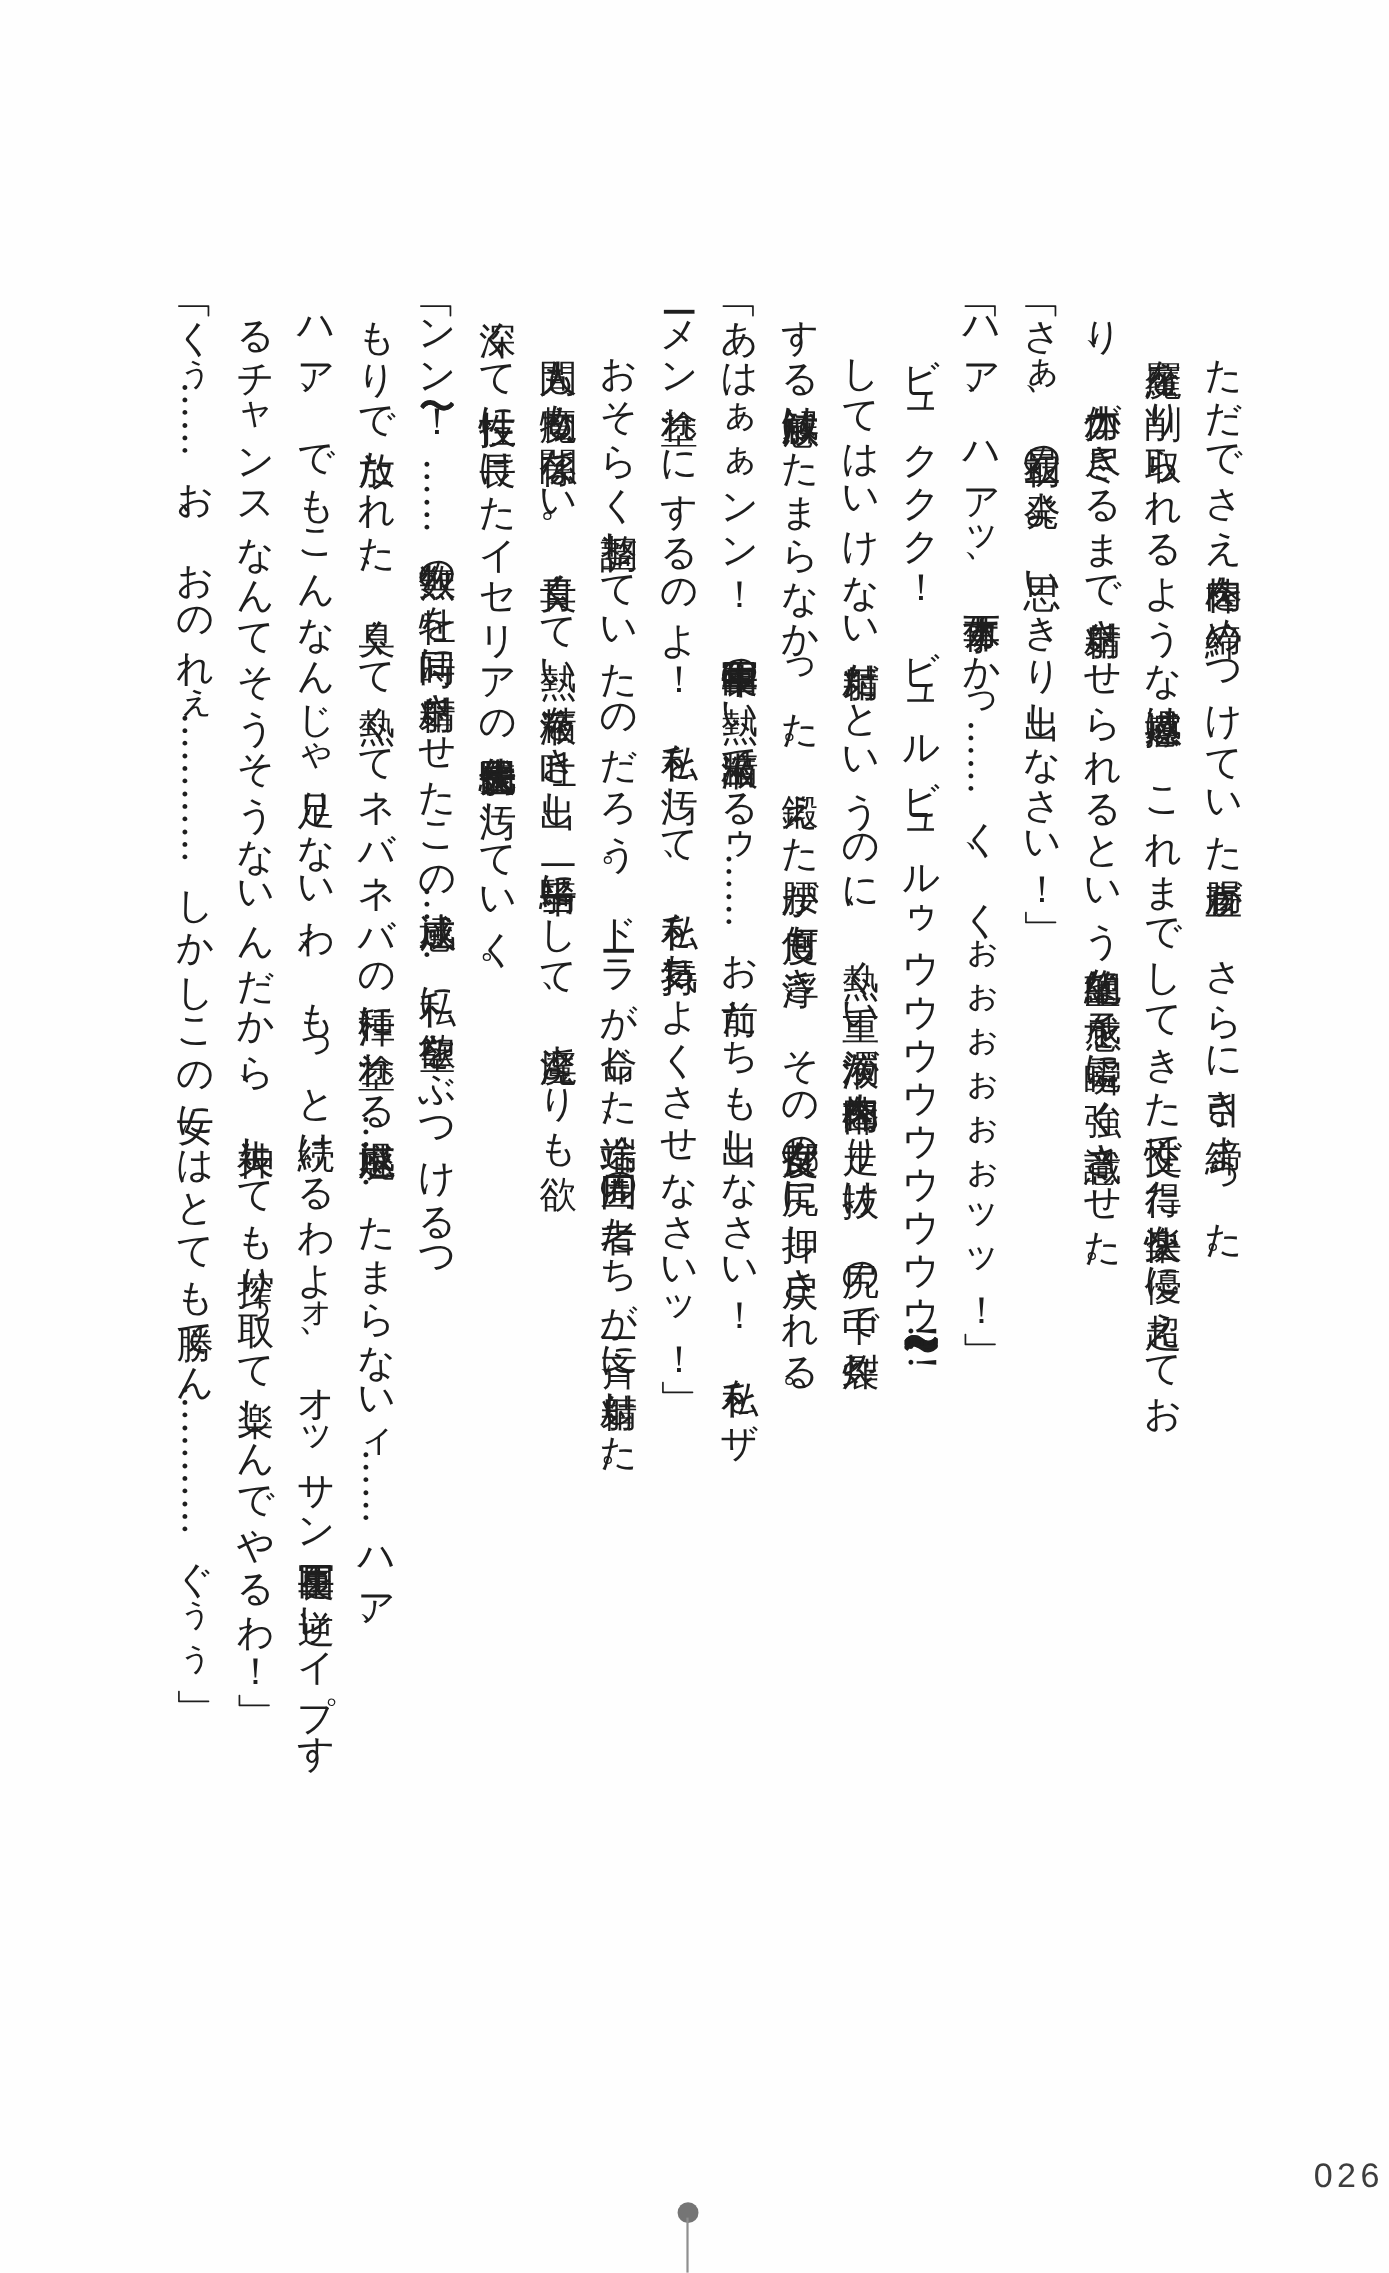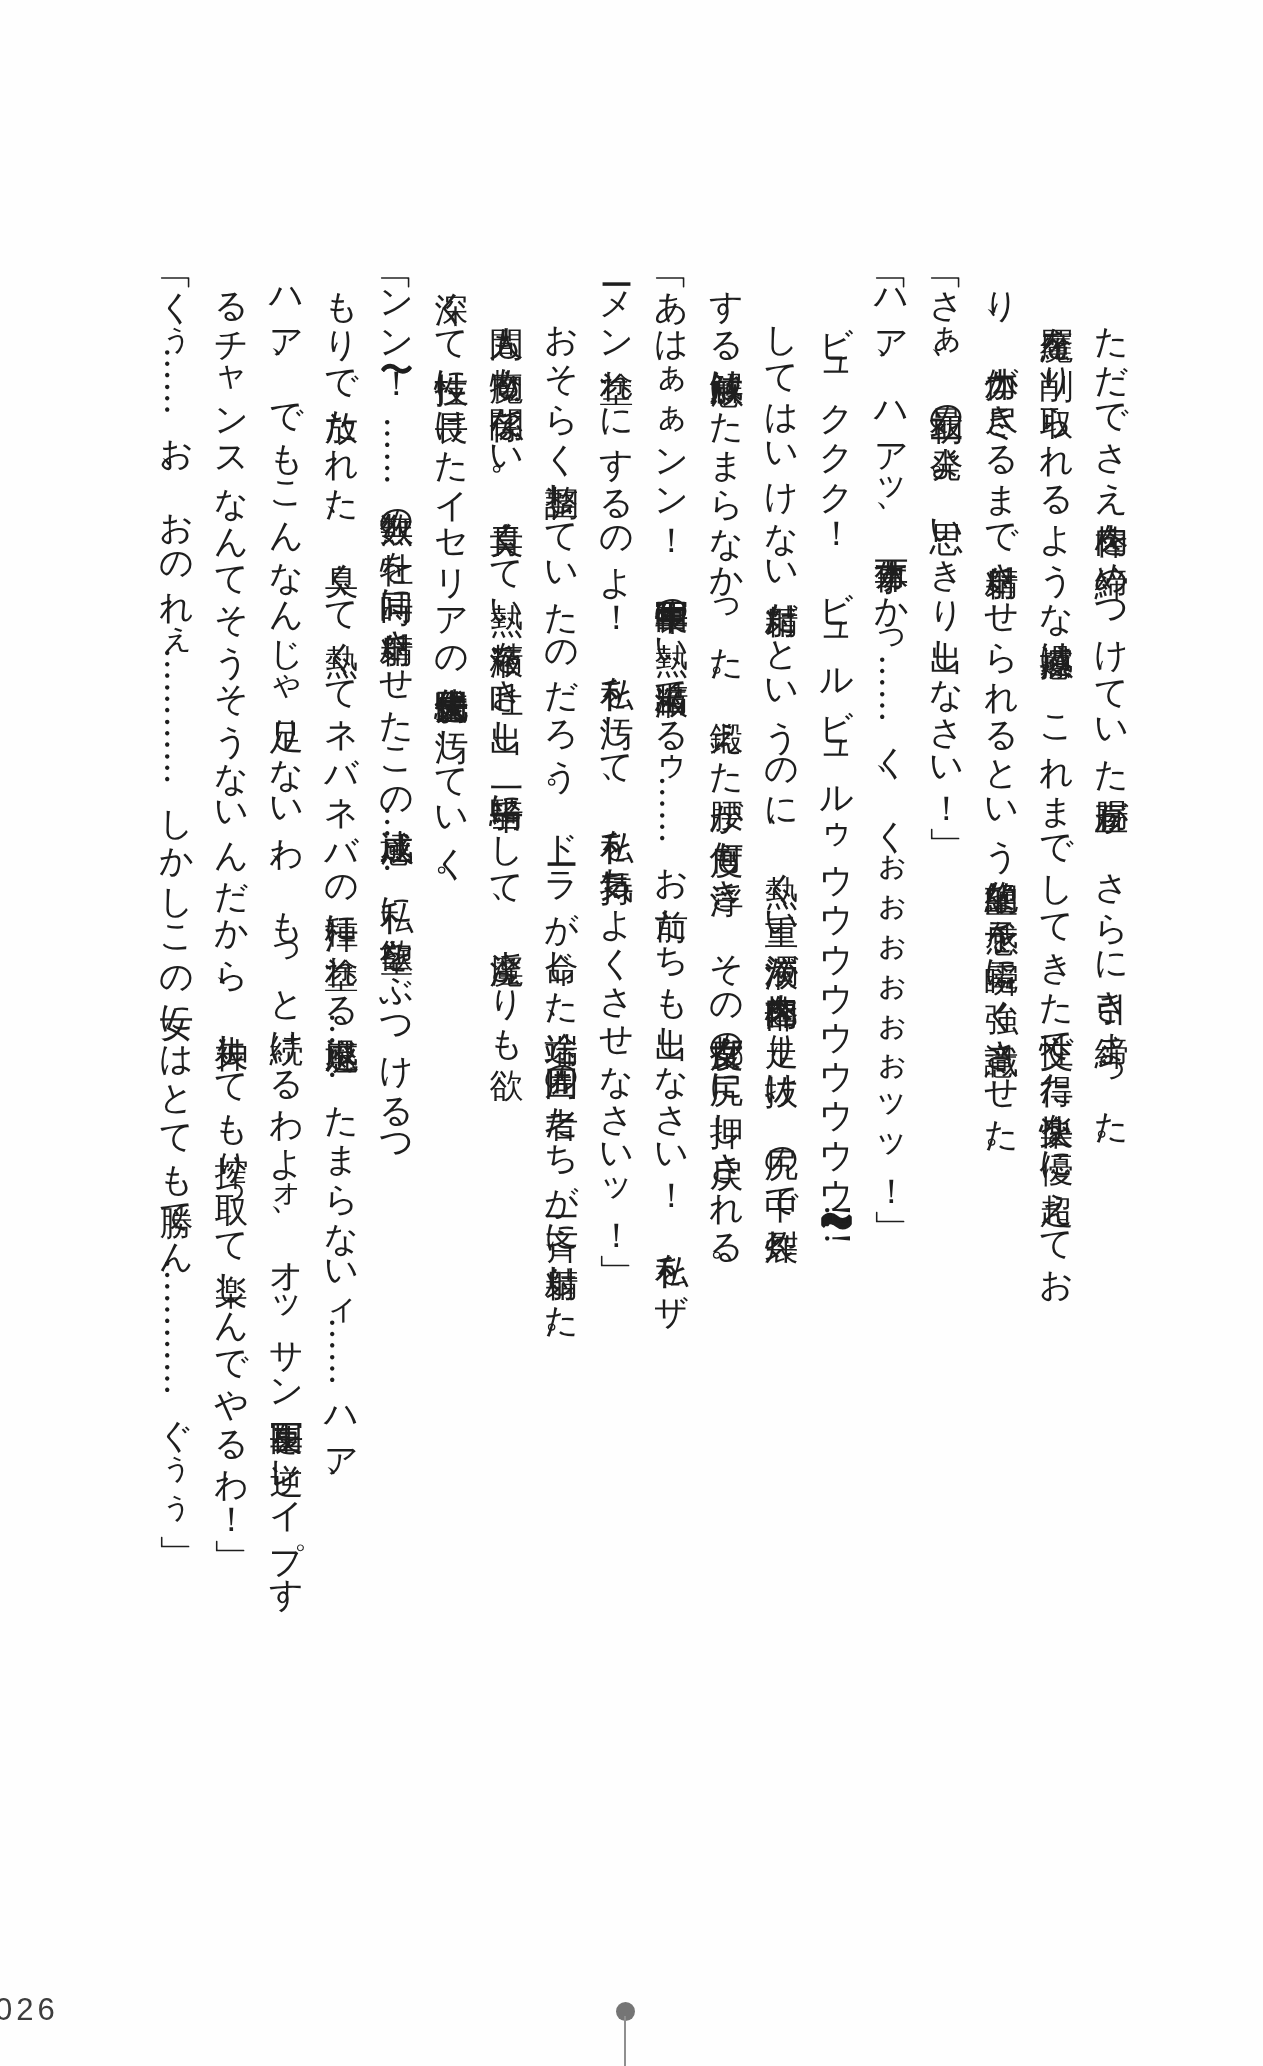--- a/index.html
+++ b/index.html
@@ -35,22 +35,21 @@
   .text-block p {
     margin: 0;
     padding: 0;
     white-space: pre;
   }
   .footer {
     position: absolute;
     left: 0;
     top: 1960px;
     width: 100%;
-    text-align: left;
-    margin-top: 32px;
+    text-align: right;
   }
   .page-number {
     display: inline-block;
     transform: translateX(-5px);
     font-family: "Liberation Sans", "DejaVu Sans", sans-serif;
     font-weight: 300;
     font-size: 31px;
     letter-spacing: 4px;
     color: #3d3d3d;
   }

